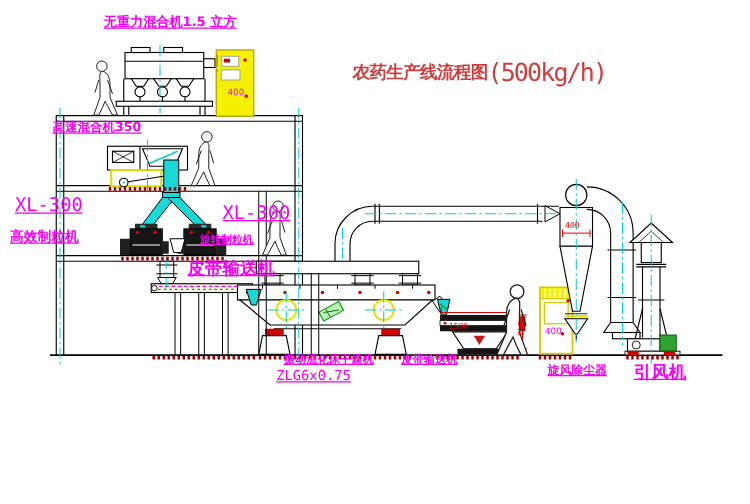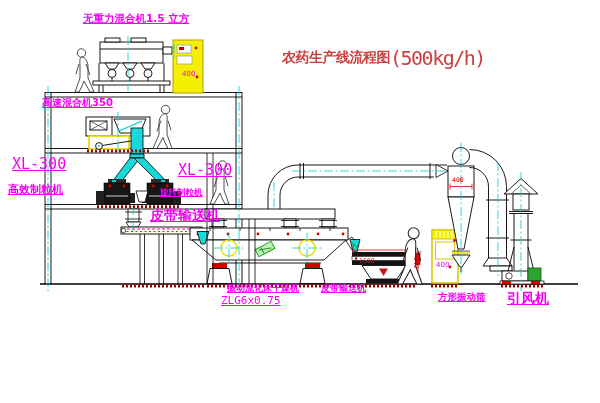--- a/index.html
+++ b/index.html
@@ -275,21 +275,21 @@
   <div class="lbl mono" style="left:178px;top:163px;font-size:15px;">XL-300</div>
   <div class="lbl" style="left:160px;top:188px;font-size:8.5px;">旋转制粒机</div>
 
   <div class="lbl" style="left:150px;top:208px;font-size:14px;">皮带输送机</div>
 
   <div class="lbl" style="left:227px;top:284px;font-size:9px;">振动流化床干燥机</div>
   <div class="lbl mono" style="left:221px;top:295px;font-size:11px;">ZLG6x0.75</div>
 
   <div class="lbl" style="left:321px;top:284px;font-size:9px;">皮带输送机</div>
 
-  <div class="lbl" style="left:438px;top:292px;font-size:9.5px;">方形振动筛</div>
+  <div class="lbl" style="left:438px;top:292px;font-size:9.5px;">旋风除尘器</div>
 
   <div class="lbl" style="left:507px;top:291px;font-size:14px;">引风机</div>
 
   <div class="dim" style="left:359px;top:258px;">1500</div>
   <div class="dim" style="left:419px;top:257px;transform:rotate(90deg);transform-origin:left top;">540</div>
   <div class="dim" style="left:452px;top:177px;">400</div>
 
   <div class="cab" style="left:182px;top:71px;">400</div>
   <div class="cab" style="left:436px;top:262px;">400</div>
 

